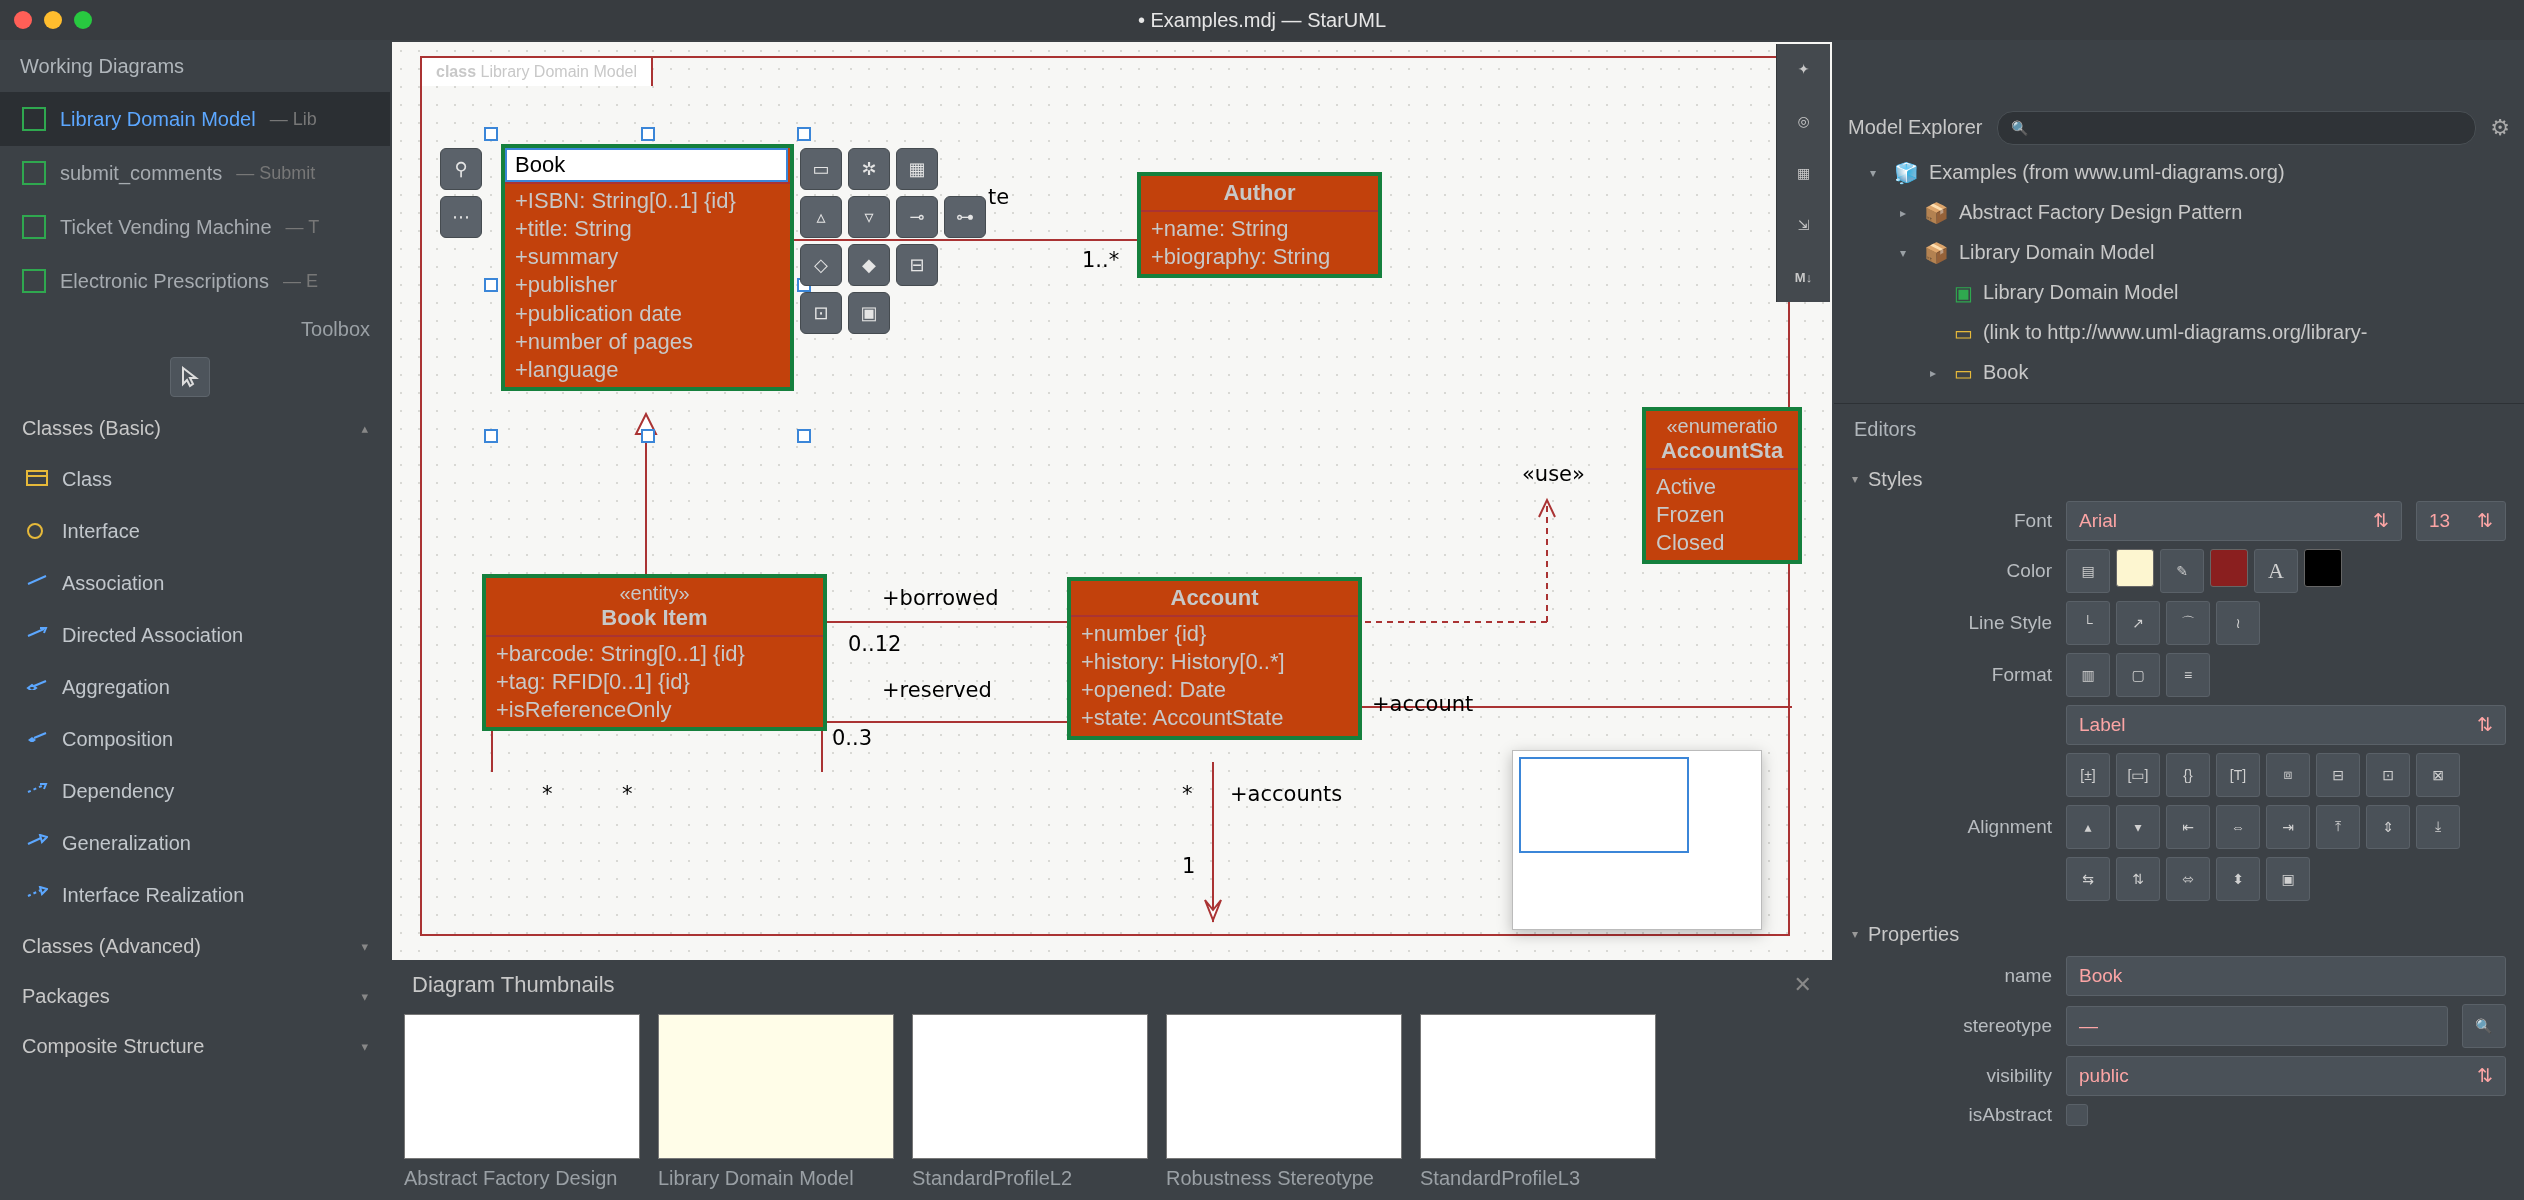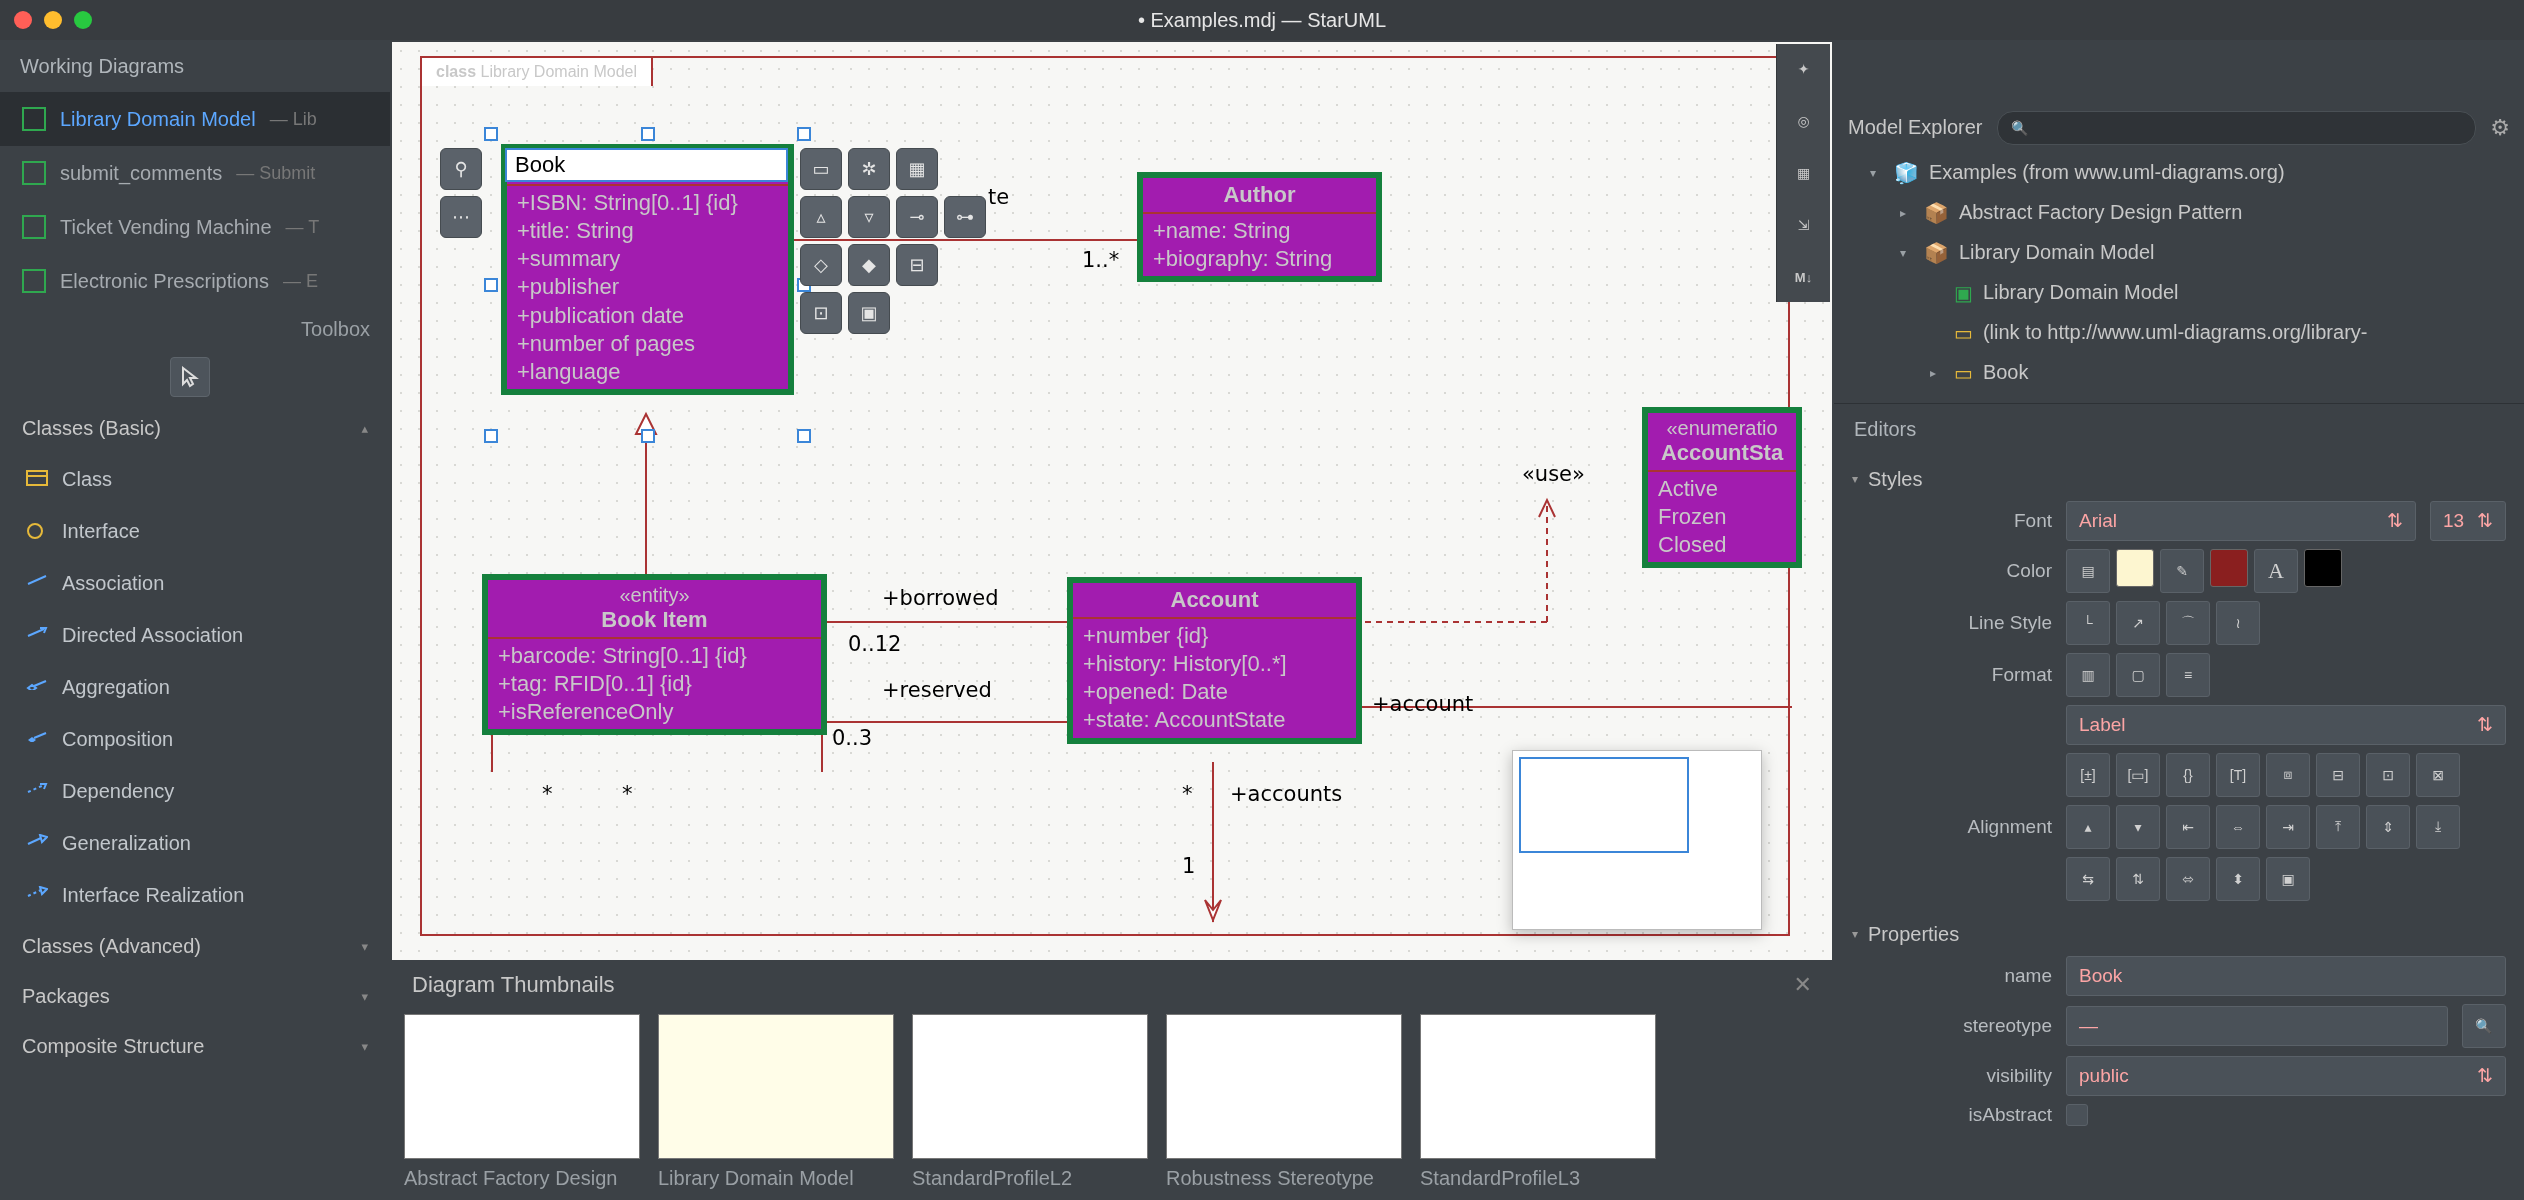--- a/index.html
+++ b/index.html
@@ -32,21 +32,21 @@
 .tool-list-item { height: 52px; display: flex; align-items: center; gap: 14px; padding: 0 26px; font-size: 20px; color: #c2c7cc; }
 .tool-list-item .ticon { width: 22px; height: 18px; display: inline-block; }
 
 
 .canvas-wrap { flex: 1; background: #f7f7f5; margin: 2px; position: relative; overflow: hidden; }
 .bg-grid { position: absolute; inset: 0; background-image: radial-gradient(circle, #d8d8d4 1px, transparent 1px); background-size: 18px 18px; }
 .diag-frame { position: absolute; left: 28px; top: 14px; width: 1370px; height: 880px; border: 2px solid #a33; background: transparent; }
 .diag-tab { position: absolute; left: -2px; top: -2px; background: #fff; border: 2px solid #a33; border-bottom: none; padding: 5px 14px; font-size: 16px; }
 .diag-tab b { font-weight: 700; }
 
-.uml { position: absolute; background: #a21caf; border: 6px solid #15803d; font-family: "DejaVu Sans", Arial; }
+.uml { position: absolute; background: #c2410c; border: 4px solid #15803d; font-family: "DejaVu Sans", Arial; }
 .uml .uhead { border-bottom: 2px solid #a33; text-align: center; font-size: 22px; padding: 4px 10px; font-weight: 700; }
 .uml .stereo { font-weight: 400; font-size: 20px; }
 .uml .ubody { padding: 3px 10px; font-size: 22px; line-height: 1.28; }
 
 .sel-handles { position: absolute; }
 .sel-handles span { position: absolute; width: 14px; height: 14px; background: #fff; border: 2px solid #3b86d8; }
 
 .float-toolbar { position: absolute; display: flex; flex-direction: column; gap: 6px; }
 .float-toolbar .row { display: flex; gap: 6px; }
 .float-btn { width: 42px; height: 42px; background: #5b626a; border: 1px solid #454b50; border-radius: 6px; display: flex; align-items: center; justify-content: center; color: #e5e5e5; font-size: 18px; }
@@ -471,21 +471,21 @@
         <div class="ed-sec-head">
             <span>Styles</span>
           </div>
 
         <div class="prop-row">
           <div class="prop-label">Font</div>
           <div class="prop-field" style="flex:2">
               <span>Arial</span>
               <span>⇅</span>
             </div>
-          <div class="prop-field" style="width:76px; flex:none">
+          <div class="prop-field" style="width:90px; flex:none">
               <span>13</span>
               <span>⇅</span>
             </div>
         </div>
 
         <div class="prop-row">
           <div class="prop-label">Color</div>
           <div class="btn-grid">
             <div class="icon-btn">▤</div>
             <div class="swatch" style="background:#fdf6d0"></div>

